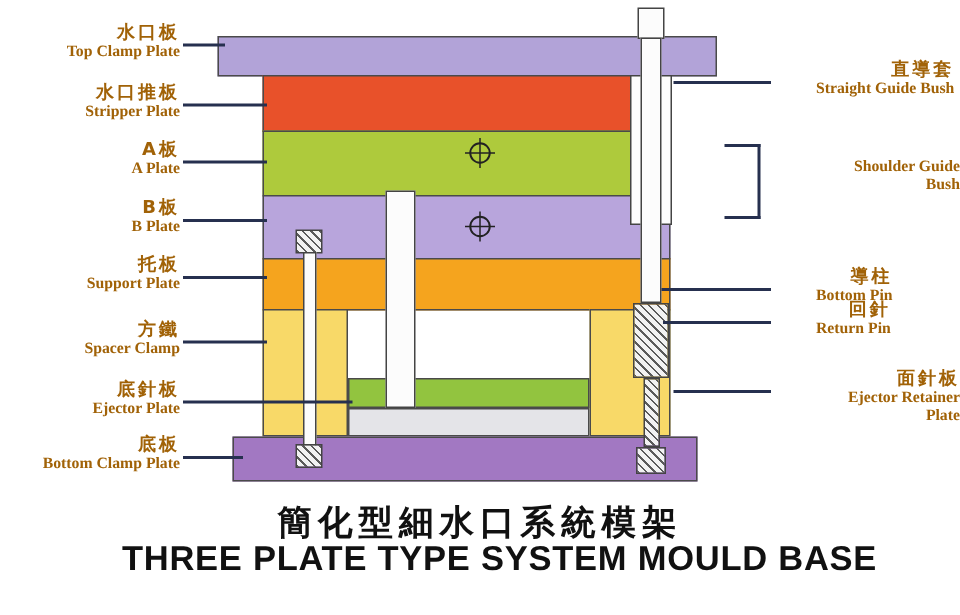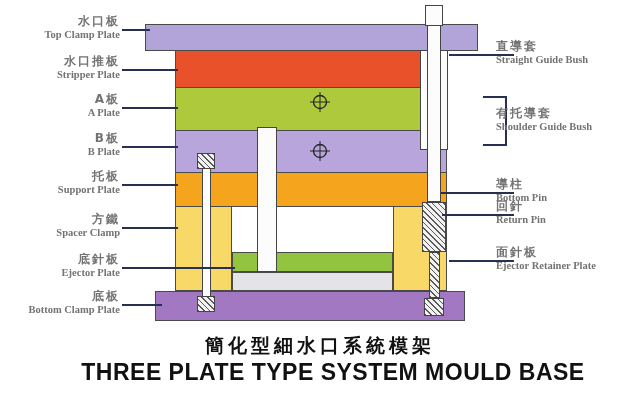--- a/index.html
+++ b/index.html
@@ -7,30 +7,30 @@
   body { background:#ffffff; font-family:"Liberation Sans",sans-serif; }
   #canvas { position:relative; width:640px; height:410px; background:#ffffff; overflow:hidden; }
 
   .plate { position:absolute; border:1px solid #4a4a4a; }
   .part  { position:absolute; border:1px solid #444444; background:#fcfcfc; }
   .hatch { background:repeating-linear-gradient(45deg,#5a5a5a 0,#5a5a5a 1px,#f2f2f2 1px,#f2f2f2 4px); }
 
   .lead { position:absolute; height:2px; background:#26304f; }
   .bracket { position:absolute; border:2px solid #26304f; border-left:none; }
 
-  .lbl { position:absolute; color:#737373; font-weight:bold; }
+  .lbl { position:absolute; color:#a16207; font-weight:bold; }
   .lbl .zh { font-size:12px; line-height:15px; letter-spacing:2px; font-family:"DejaVu Sans",sans-serif; }
   .lbl .en { font-size:10.5px; line-height:12px; font-family:"Liberation Serif",serif; }
   .left-lbl  { right:520px; text-align:right; }
-  .right-lbl { left:496px; text-align:left; }
+  .right-lbl { left:544px; text-align:right; }
 
   .cross { position:absolute; }
 
   .title-zh { position:absolute; top:333px; left:0; width:640px; text-align:center;
-              font-size:19px; font-weight:bold; letter-spacing:4px; color:#111;
+              font-size:23px; font-weight:bold; letter-spacing:4px; color:#111;
               font-family:"DejaVu Sans",sans-serif; }
   .title-en { position:absolute; top:359px; left:13px; width:640px; text-align:center;
               font-size:23px; font-weight:bold; letter-spacing:0.5px; color:#111;
               font-family:"Liberation Sans",sans-serif; }
 </style>
 </head>
 <body>
 
 <div id="canvas">
 
@@ -128,21 +128,20 @@
   <div class="lbl left-lbl" style="top:289px;">
     <div class="zh">底板</div>
     <div class="en">Bottom Clamp Plate</div>
   </div>
 
   <div class="lbl right-lbl" style="top:39px;">
     <div class="zh">直導套</div>
     <div class="en">Straight Guide Bush</div>
   </div>
   <div class="lbl right-lbl" style="top:106px;">
-    <div class="zh">有托導套</div>
     <div class="en">Shoulder Guide Bush</div>
   </div>
   <div class="lbl right-lbl" style="top:177px;">
     <div class="zh">導柱</div>
     <div class="en">Bottom Pin</div>
   </div>
   <div class="lbl right-lbl" style="top:199px;">
     <div class="zh">回針</div>
     <div class="en">Return Pin</div>
   </div>

